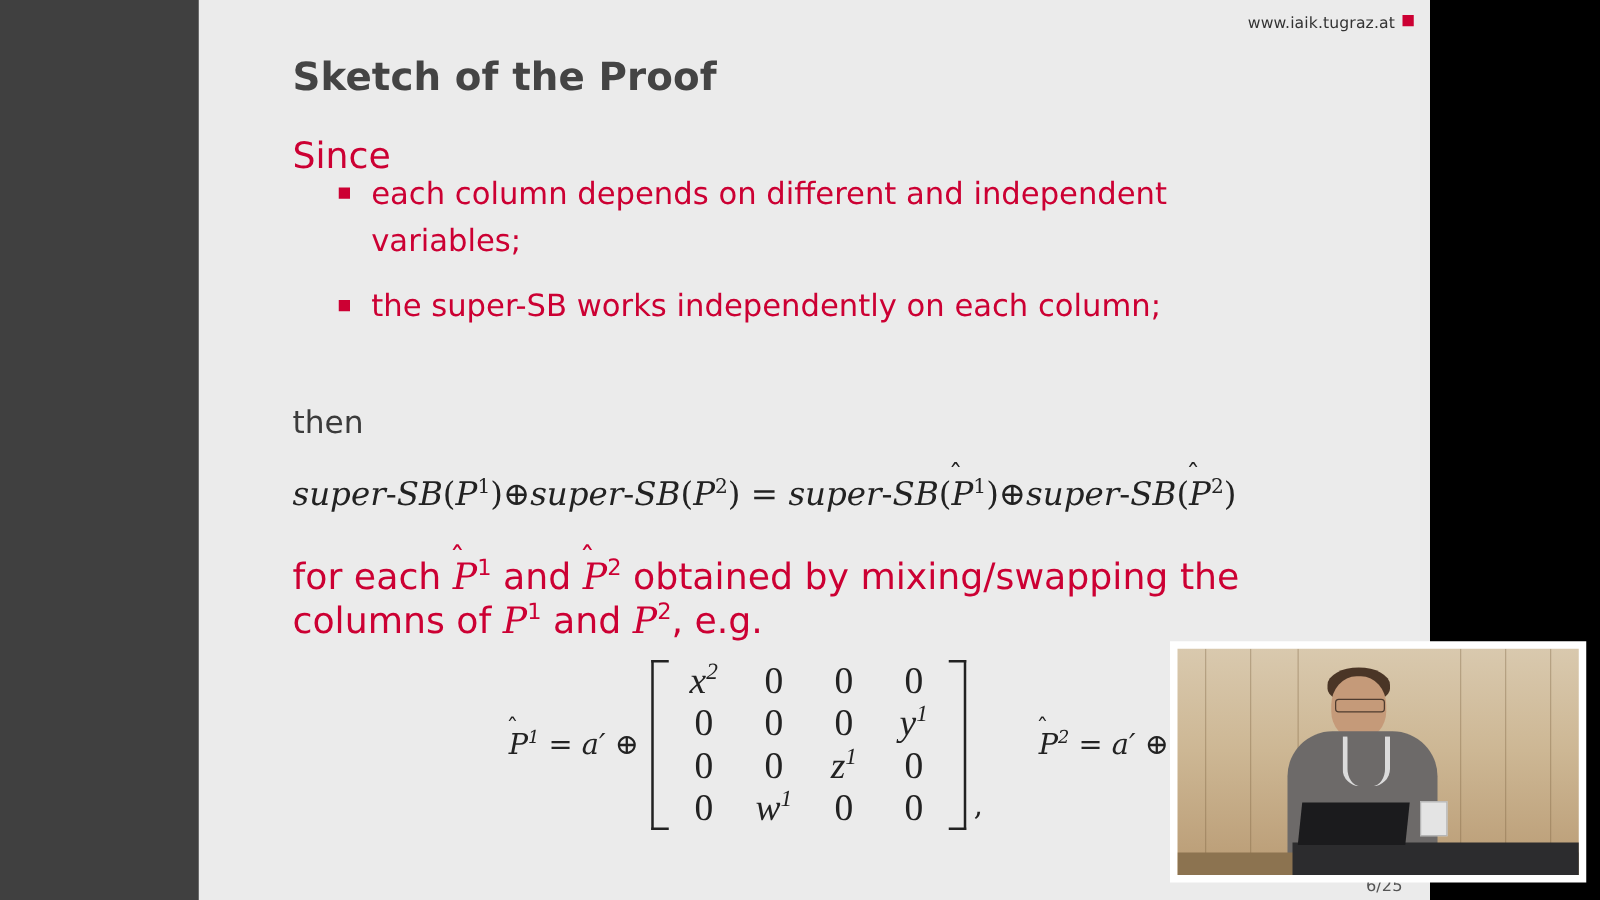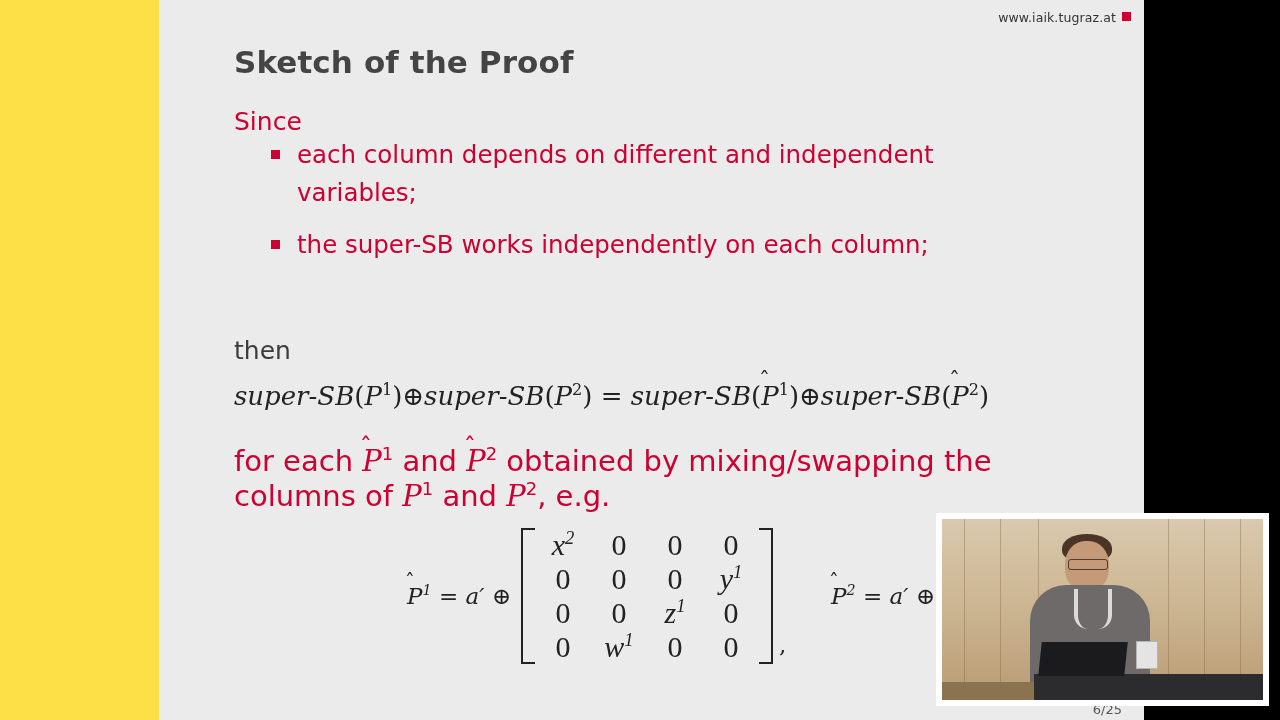--- a/index.html
+++ b/index.html
@@ -10,21 +10,21 @@
   body {
     width: 1280px;
     height: 720px;
     overflow: hidden;
     font-family: "DejaVu Sans", sans-serif;
   }
   .stage {
     position: relative;
     width: 1040px;
     height: 720px;
-    background: #fde047;
+    background: #404040;
   }
   
   .slide {
     position: absolute;
     left: 159px;
     top: 0;
     width: 985px;
     height: 720px;
     background: #ebebeb;
   }
@@ -59,21 +59,21 @@
     font-size: 31px;
     color: #444444;
     font-family: "DejaVu Sans", sans-serif;
     font-weight: 700;
     letter-spacing: 0.1px;
   }
   .since {
     position: absolute;
     left: 75px;
     top: 107px;
-    font-size: 25px;
+    font-size: 29px;
     color: #cc0033;
   }
   .bullets {
     position: absolute;
     left: 110px;
     top: 136px;
     width: 790px;
   }
   .bullet {
     position: relative;
@@ -87,21 +87,21 @@
     position: absolute;
     left: 2px;
     top: 14px;
     width: 9px;
     height: 9px;
     background: #cc0033;
   }
   .then {
     position: absolute;
     left: 75px;
-    top: 336px;
+    top: 323px;
     font-size: 25px;
     color: #3b3b3b;
   }
   .equation {
     position: absolute;
     left: 75px;
     top: 381px;
     font-size: 26px;
     color: #222222;
     font-family: "DejaVu Serif", serif;

